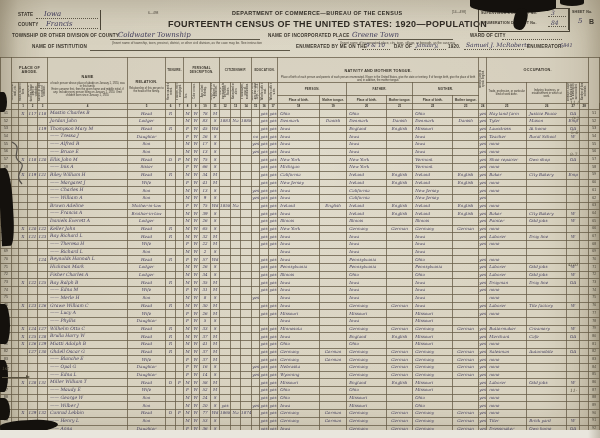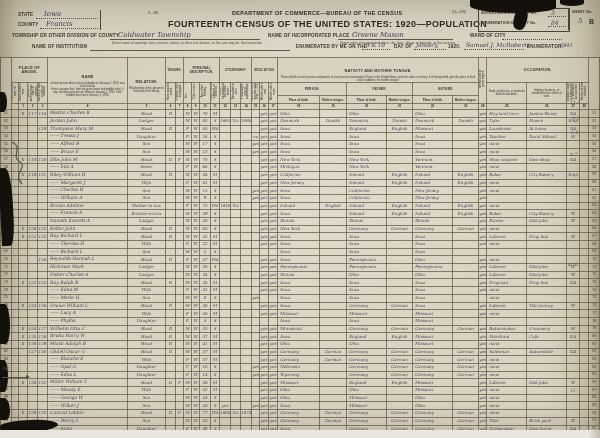--- a/index.html
+++ b/index.html
@@ -74,21 +74,21 @@
     <span class="p lab" style="left:572px;top:10px;font-size:3.6px;">SHEET No.</span>
     <span class="p hw" style="left:578px;top:17px;font-size:7px;">5</span>
     <span class="p lab" style="left:589px;top:18px;font-size:7px;">B</span>
 
     <span class="p lab" style="left:12px;top:33px;">TOWNSHIP OR OTHER DIVISION OF COUNTY</span>
     <span class="rule solid" style="left:110px;top:39px;width:150px;"></span>
     <span class="p hw hwl" style="left:118px;top:31px;">Coldwater Township</span>
     <span class="p tiny" style="left:112px;top:41px;width:150px;overflow:hidden;">(Insert name of township, town, precinct, district, or other civil division, as the case may be. See instructions.)</span>
     <span class="p lab" style="left:268px;top:33px;">NAME OF INCORPORATED PLACE</span>
     <span class="rule solid" style="left:338px;top:39px;width:115px;"></span>
-    <span class="p hw hwl" style="left:352px;top:31px;">Greene Mason</span>
+    <span class="p hw hwl" style="left:352px;top:31px;">Greene Town</span>
     <span class="p tiny" style="left:340px;top:41px;width:115px;overflow:hidden;">(Insert name of incorporated place, city, town, village, or borough, as the case may be.)</span>
     <span class="p lab" style="left:470px;top:33px;">WARD OF CITY</span>
     <span class="rule" style="left:502px;top:39px;width:60px;"></span>
 
     <span class="p lab" style="left:32px;top:44px;">NAME OF INSTITUTION</span>
     <span class="rule solid" style="left:90px;top:50px;width:200px;"></span>
     <span class="p lab" style="left:296px;top:44px;">ENUMERATED BY ME ON THE</span>
     <span class="p hw" style="left:366px;top:42px;font-size:5.5px;">9 &amp; 10</span>
     <span class="rule" style="left:362px;top:49px;width:28px;"></span>
     <span class="p lab" style="left:394px;top:44px;">DAY OF</span>

